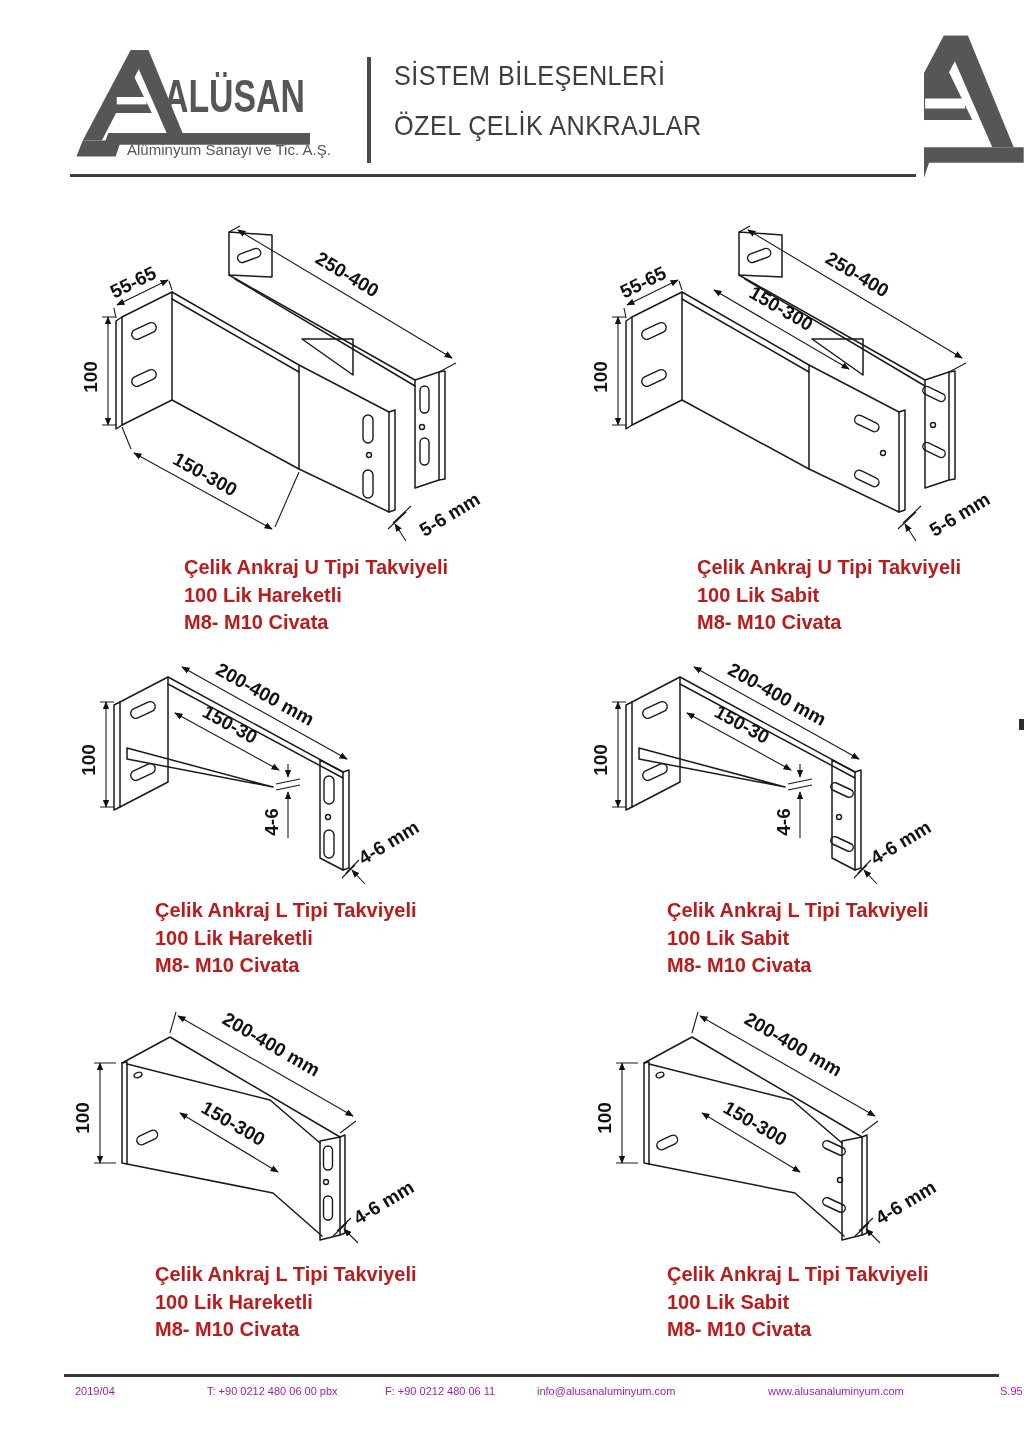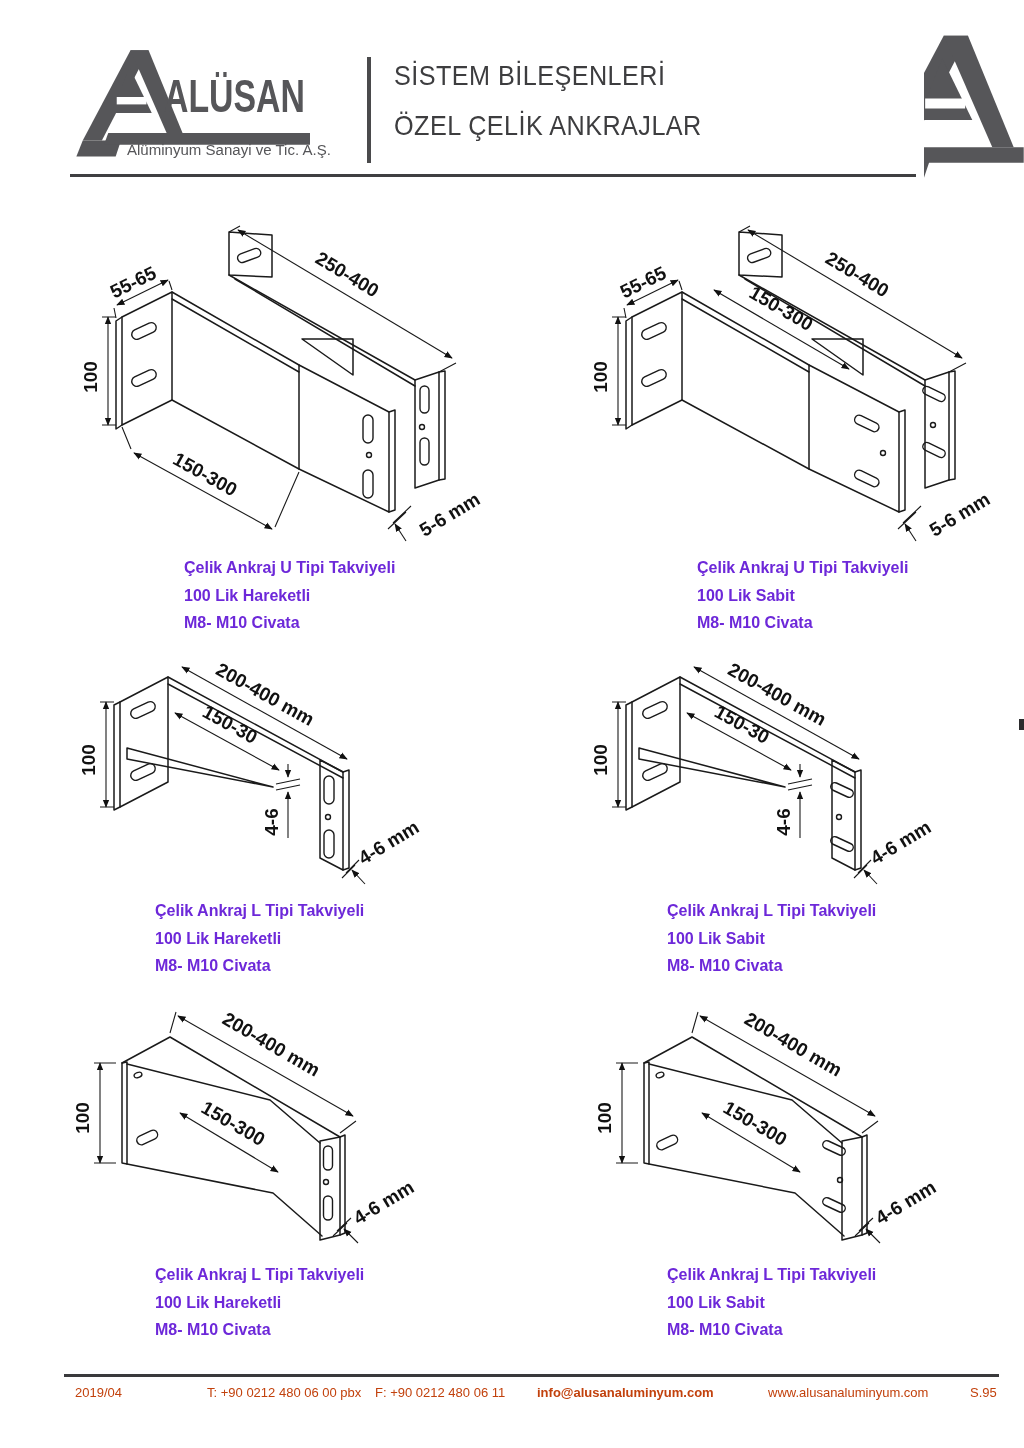--- a/index.html
+++ b/index.html
@@ -18,24 +18,24 @@
   .corner-logo{position:absolute;top:30px;right:0;width:100px;height:150px;overflow:hidden;}
   .corner-logo svg{position:absolute;left:-62px;top:0;}
   
   .fig{position:absolute;}
   .fig svg{display:block;}
   .fig .ln{fill:none;stroke:#1a1a1a;stroke-width:1.5;stroke-linejoin:round;stroke-linecap:round;}
   .fig .hole{fill:none;stroke:#1a1a1a;stroke-width:1.4;}
   .fig .dim{fill:none;stroke:#1a1a1a;stroke-width:1.1;}
   .fig text{fill:#111111;font-family:"Liberation Sans",sans-serif;font-size:19px;
             font-weight:bold;text-anchor:middle;}
-  .caption{position:absolute;font-size:16px;font-weight:bold;color:#6d28d9;line-height:27.5px;white-space:nowrap;}
+  .caption{position:absolute;font-size:20px;font-weight:bold;color:#b91c1c;line-height:27.5px;white-space:nowrap;}
   
   .footer-rule{position:absolute;left:64px;top:1374px;width:935px;height:3px;background:#3a3a3c;}
-  .ft{position:absolute;top:1385px;font-size:13px;color:#c2410c;white-space:nowrap;}
+  .ft{position:absolute;top:1385px;font-size:11px;color:#a21caf;white-space:nowrap;}
   .edge-tick{position:absolute;right:0;top:719px;width:5px;height:11px;background:#2b2b2d;}
   .logo-fill{fill:#565659;}
 </style>
 </head>
 <body>
 
 <div class="page">
 
   <div>
     <svg class="abs" style="left:70px;top:46px;" width="240" height="120" viewBox="0 0 226 113">
@@ -343,19 +343,19 @@
   </div>
   <div class="caption" style="left:667px;top:1261px;">
     <div>Çelik Ankraj L Tipi Takviyeli</div>
     <div>100 Lik Sabit</div>
     <div>M8- M10 Civata</div>
   </div>
 
   <div class="footer-rule"></div>
   <div class="ft" style="left:75px;">2019/04</div>
   <div class="ft" style="left:190px;margin-left:17px;">T: +90 0212 480 06 00 pbx</div>
-  <div class="ft" style="left:375px;">F: +90 0212 480 06 11</div>
-  <div class="ft" style="left:537px;font-weight:bold;">info@alusanaluminyum.com</div>
+  <div class="ft" style="left:385px;">F: +90 0212 480 06 11</div>
+  <div class="ft" style="left:537px;">info@alusanaluminyum.com</div>
   <div class="ft" style="left:768px;">www.alusanaluminyum.com</div>
-  <div class="ft" style="left:970px;">S.95</div>
+  <div class="ft" style="left:1000px;">S.95</div>
 
   <div class="edge-tick"></div>
 </div>
 
 </body></html>

